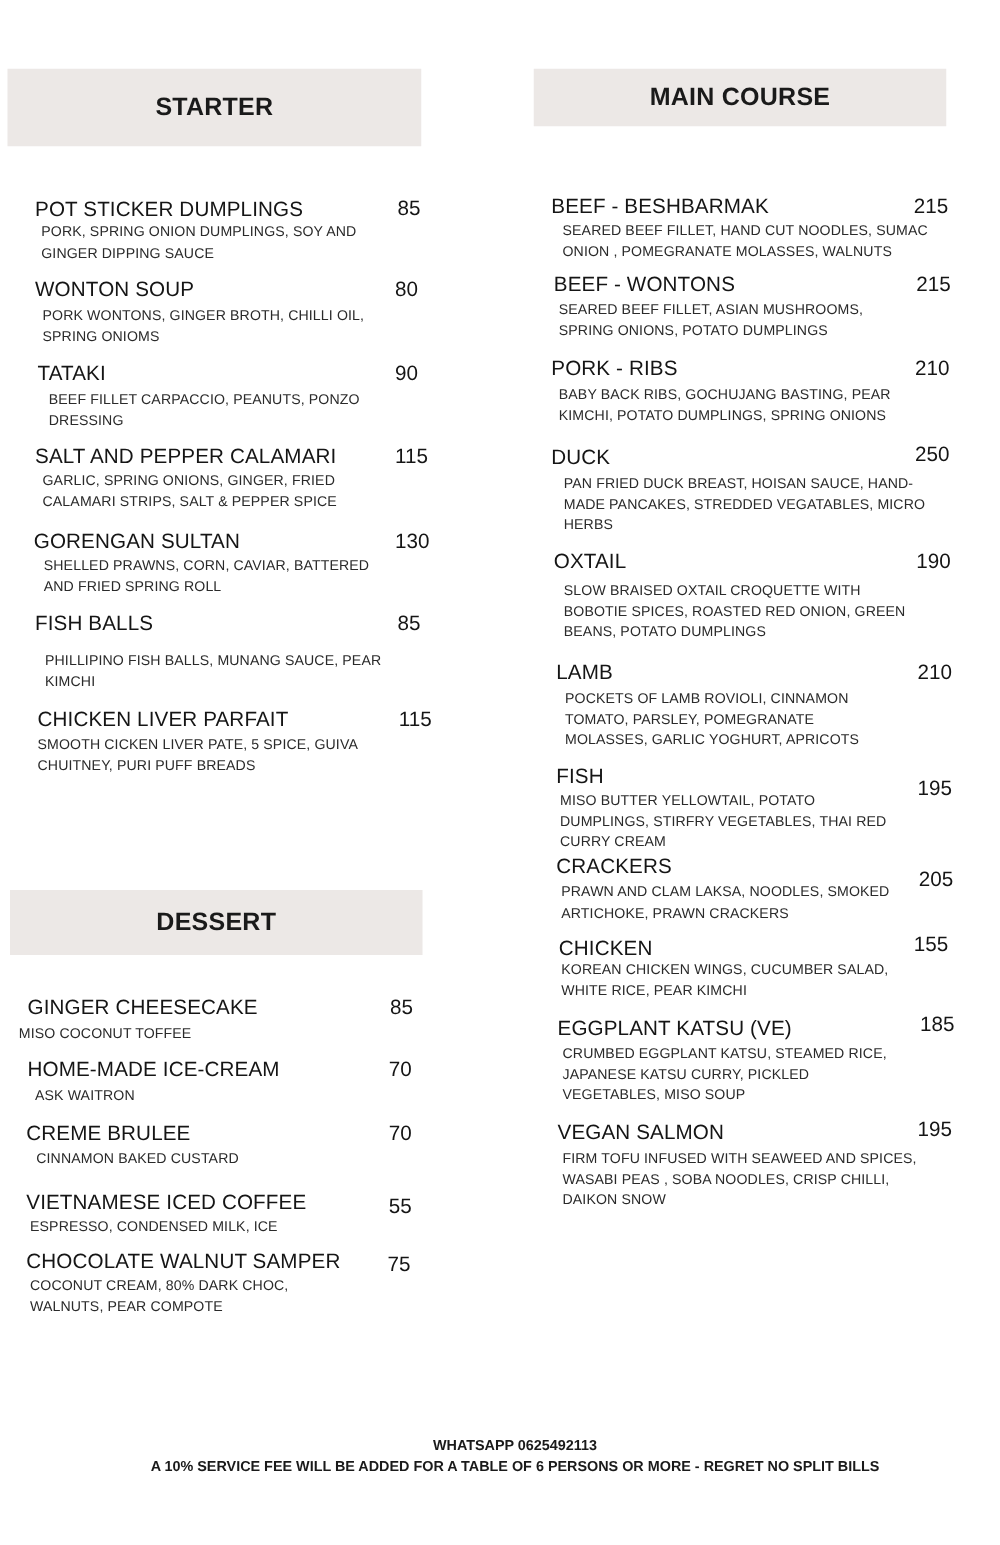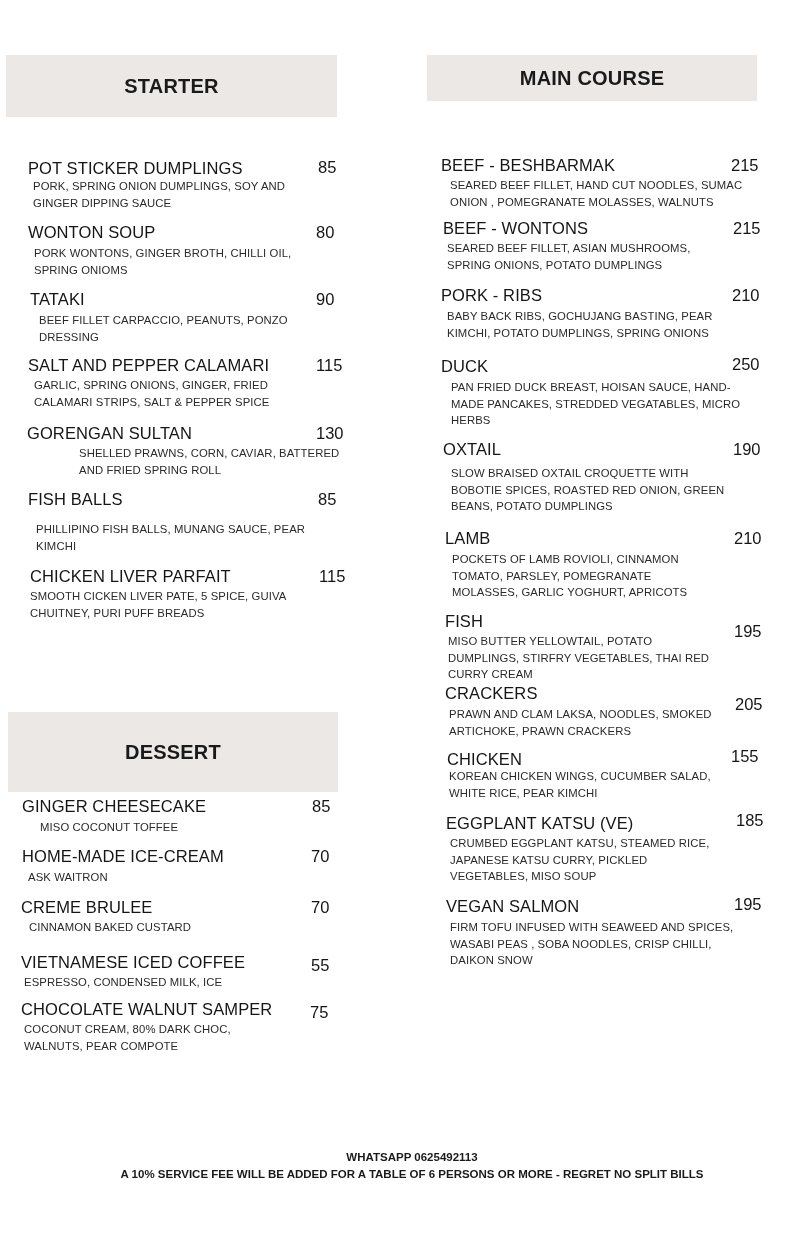--- a/index.html
+++ b/index.html
@@ -17,21 +17,21 @@
 <body>
 
 <div class="header-box" style="left:6px;top:55px;width:331px;height:62px;text-align:center;">
   <span>STARTER</span>
 </div>
 
 <div class="header-box" style="left:427px;top:55px;width:330px;height:46px;">
   <span>MAIN COURSE</span>
 </div>
 
-<div class="header-box" style="left:8px;top:712px;width:330px;height:80px;">
+<div class="header-box" style="left:8px;top:712px;width:330px;height:52px;">
   <span>DESSERT</span>
 </div>
 
 <div>
   <div class="item">
     <div class="name" style="left:28px;top:159px;">POT STICKER DUMPLINGS</div>
     <div class="price" style="left:318px;top:158px;">85</div>
     <div class="desc" style="left:33px;top:178px;width:270px;">PORK, SPRING ONION DUMPLINGS, SOY AND GINGER DIPPING SAUCE</div>
   </div>
   <div class="item">
@@ -45,39 +45,39 @@
     <div class="desc" style="left:39px;top:312px;width:270px;">BEEF FILLET CARPACCIO, PEANUTS, PONZO DRESSING</div>
   </div>
   <div class="item">
     <div class="name" style="left:28px;top:356px;">SALT AND PEPPER CALAMARI</div>
     <div class="price" style="left:316px;top:356px;">115</div>
     <div class="desc" style="left:34px;top:377px;width:260px;">GARLIC, SPRING ONIONS, GINGER, FRIED CALAMARI STRIPS, SALT &amp; PEPPER SPICE</div>
   </div>
   <div class="item">
     <div class="name" style="left:27px;top:424px;">GORENGAN SULTAN</div>
     <div class="price" style="left:316px;top:424px;">130</div>
-    <div class="desc" style="left:35px;top:445px;width:265px;margin-left:44px;">SHELLED PRAWNS, CORN, CAVIAR, BATTERED AND FRIED SPRING ROLL</div>
+    <div class="desc" style="left:35px;top:445px;width:265px;">SHELLED PRAWNS, CORN, CAVIAR, BATTERED AND FRIED SPRING ROLL</div>
   </div>
   <div class="item">
     <div class="name" style="left:28px;top:490px;">FISH BALLS</div>
     <div class="price" style="left:318px;top:490px;">85</div>
     <div class="desc" style="left:36px;top:521px;width:275px;">PHILLIPINO FISH BALLS, MUNANG SAUCE, PEAR KIMCHI</div>
   </div>
   <div class="item">
     <div class="name" style="left:30px;top:567px;">CHICKEN LIVER PARFAIT</div>
     <div class="price" style="left:319px;top:567px;">115</div>
     <div class="desc" style="left:30px;top:588px;width:265px;">SMOOTH CICKEN LIVER PATE, 5 SPICE, GUIVA CHUITNEY, PURI PUFF BREADS</div>
   </div>
 </div>
 
 <div>
   <div class="item">
     <div class="name" style="left:22px;top:797px;">GINGER CHEESECAKE</div>
     <div class="price" style="left:312px;top:797px;">85</div>
-    <div class="desc" style="left:40px;top:819px;width:280px;">MISO COCONUT TOFFEE</div>
+    <div class="desc" style="left:15px;top:819px;width:280px;">MISO COCONUT TOFFEE</div>
   </div>
   <div class="item">
     <div class="name" style="left:22px;top:847px;">HOME-MADE ICE-CREAM</div>
     <div class="price" style="left:311px;top:847px;">70</div>
     <div class="desc" style="left:28px;top:869px;width:280px;">ASK WAITRON</div>
   </div>
   <div class="item">
     <div class="name" style="left:21px;top:898px;">CREME BRULEE</div>
     <div class="price" style="left:311px;top:898px;">70</div>
     <div class="desc" style="left:29px;top:919px;width:280px;">CINNAMON BAKED CUSTARD</div>

